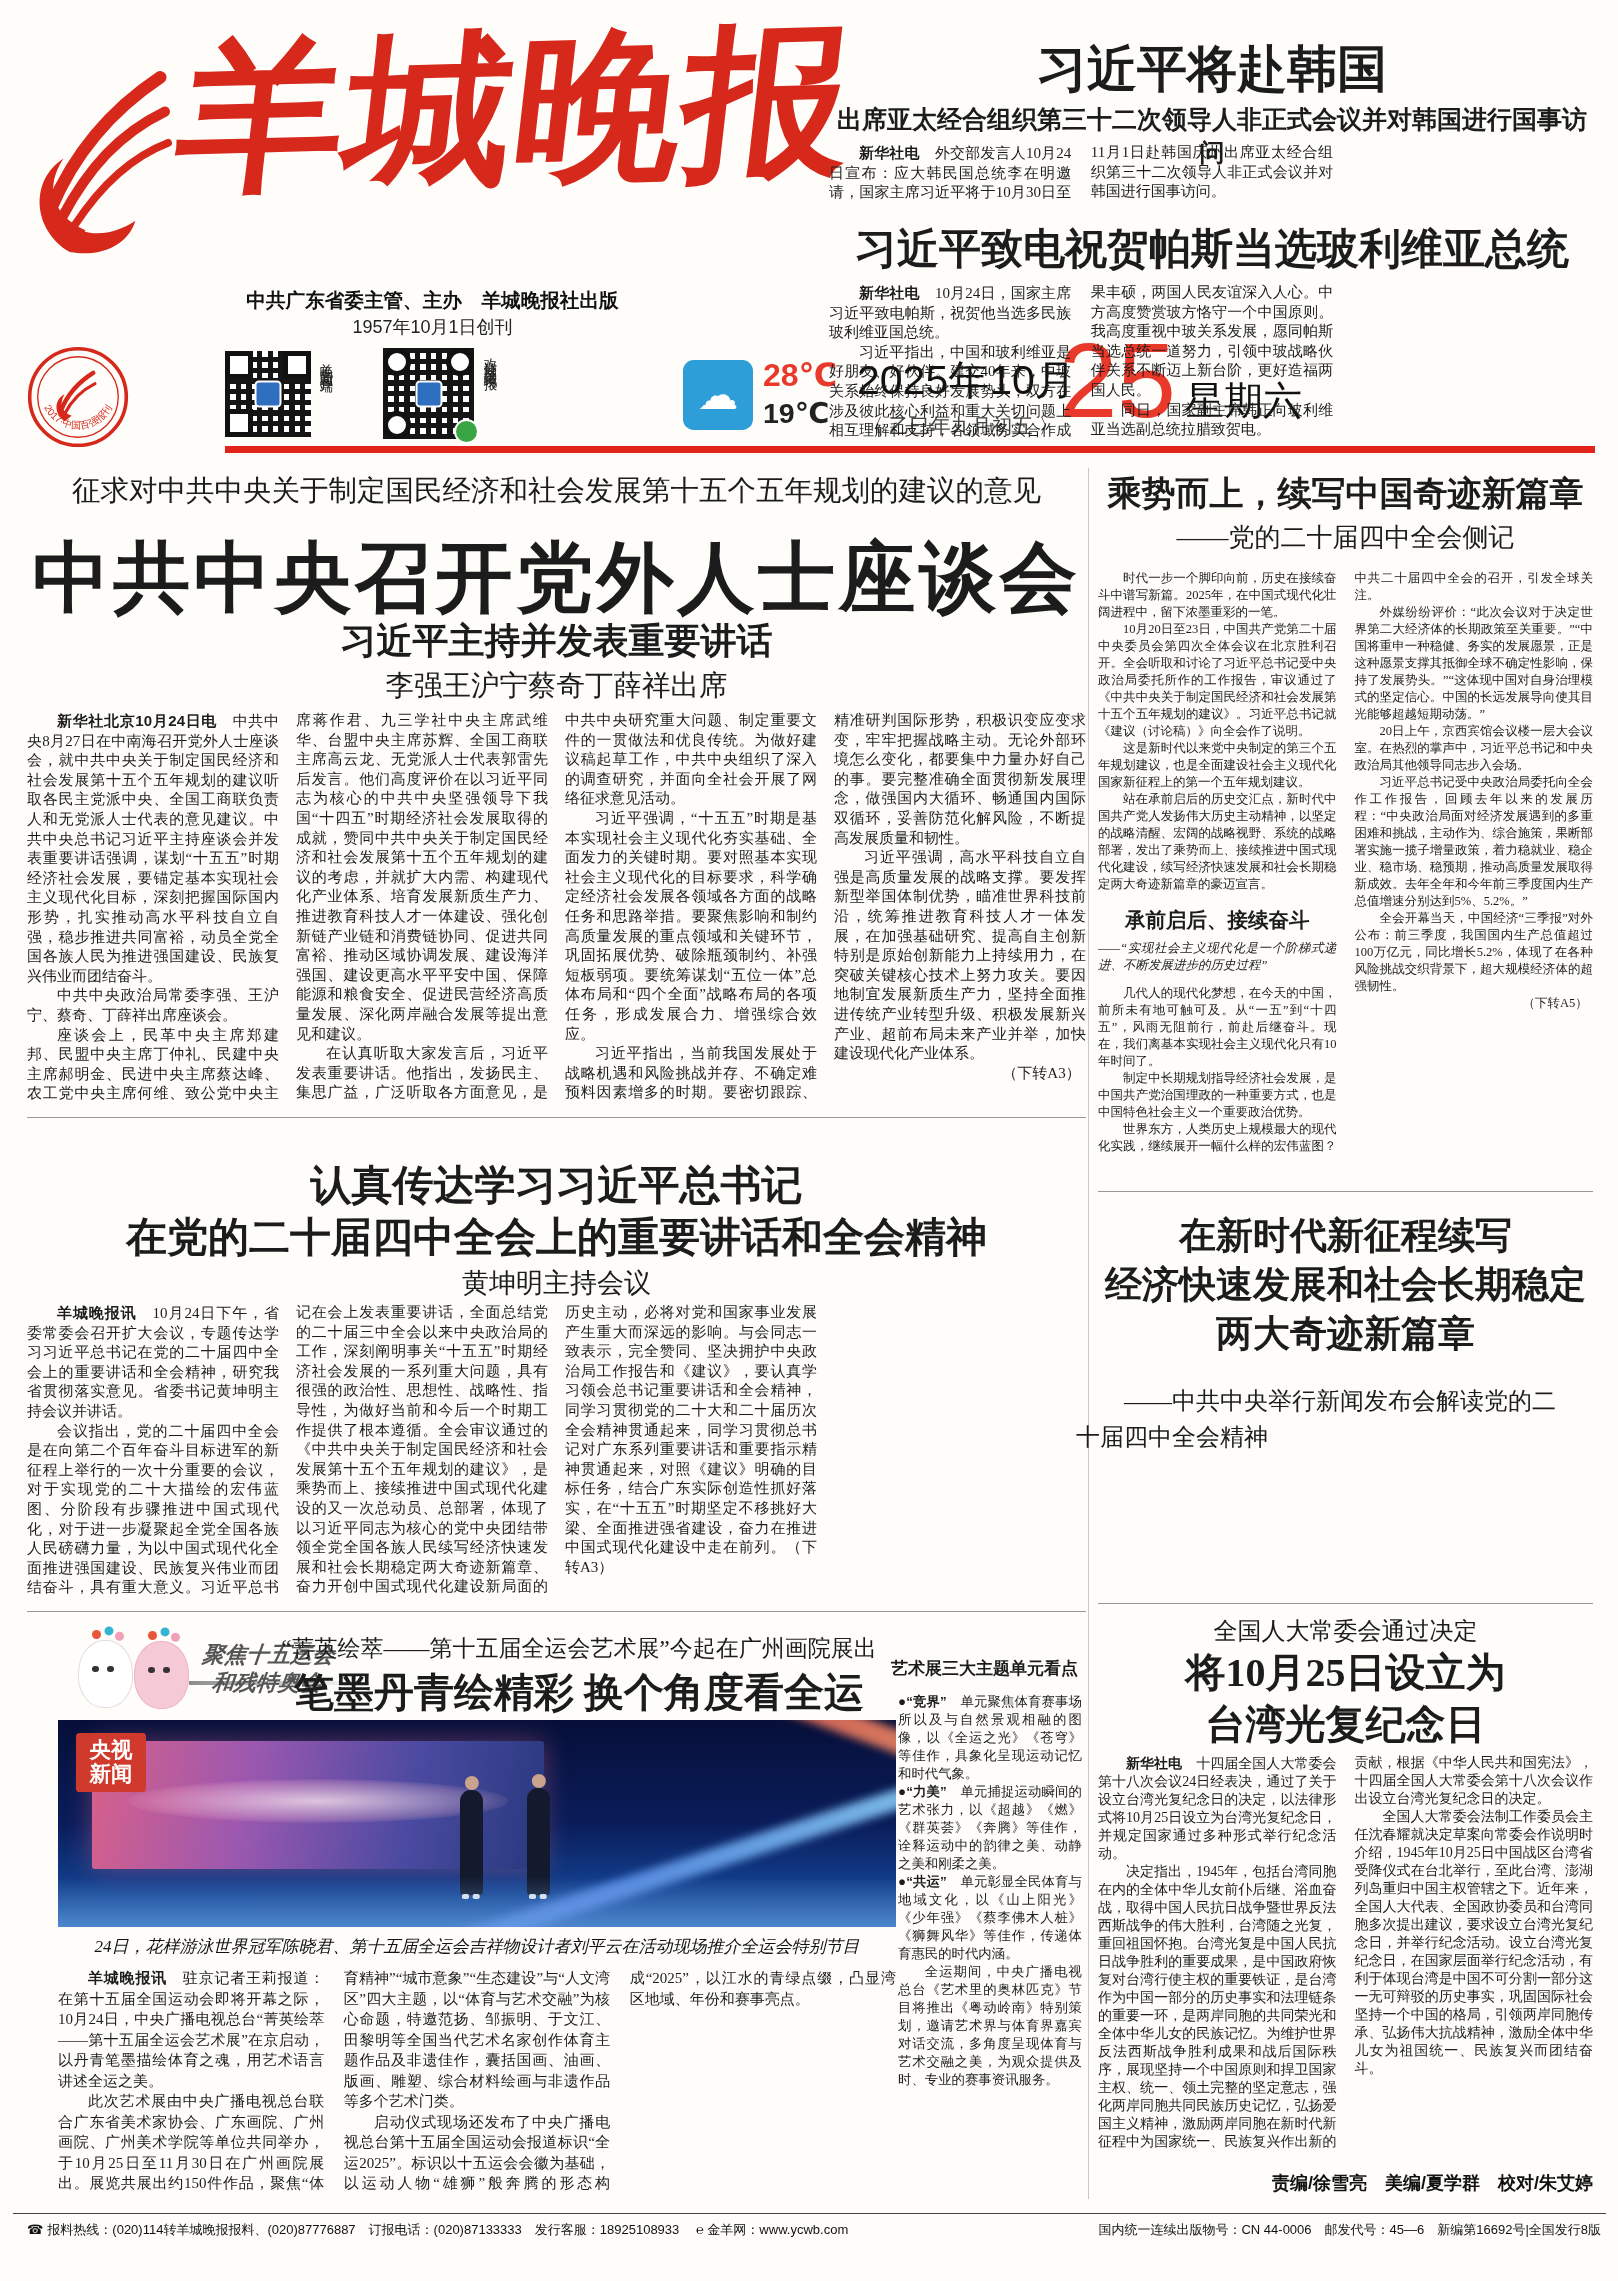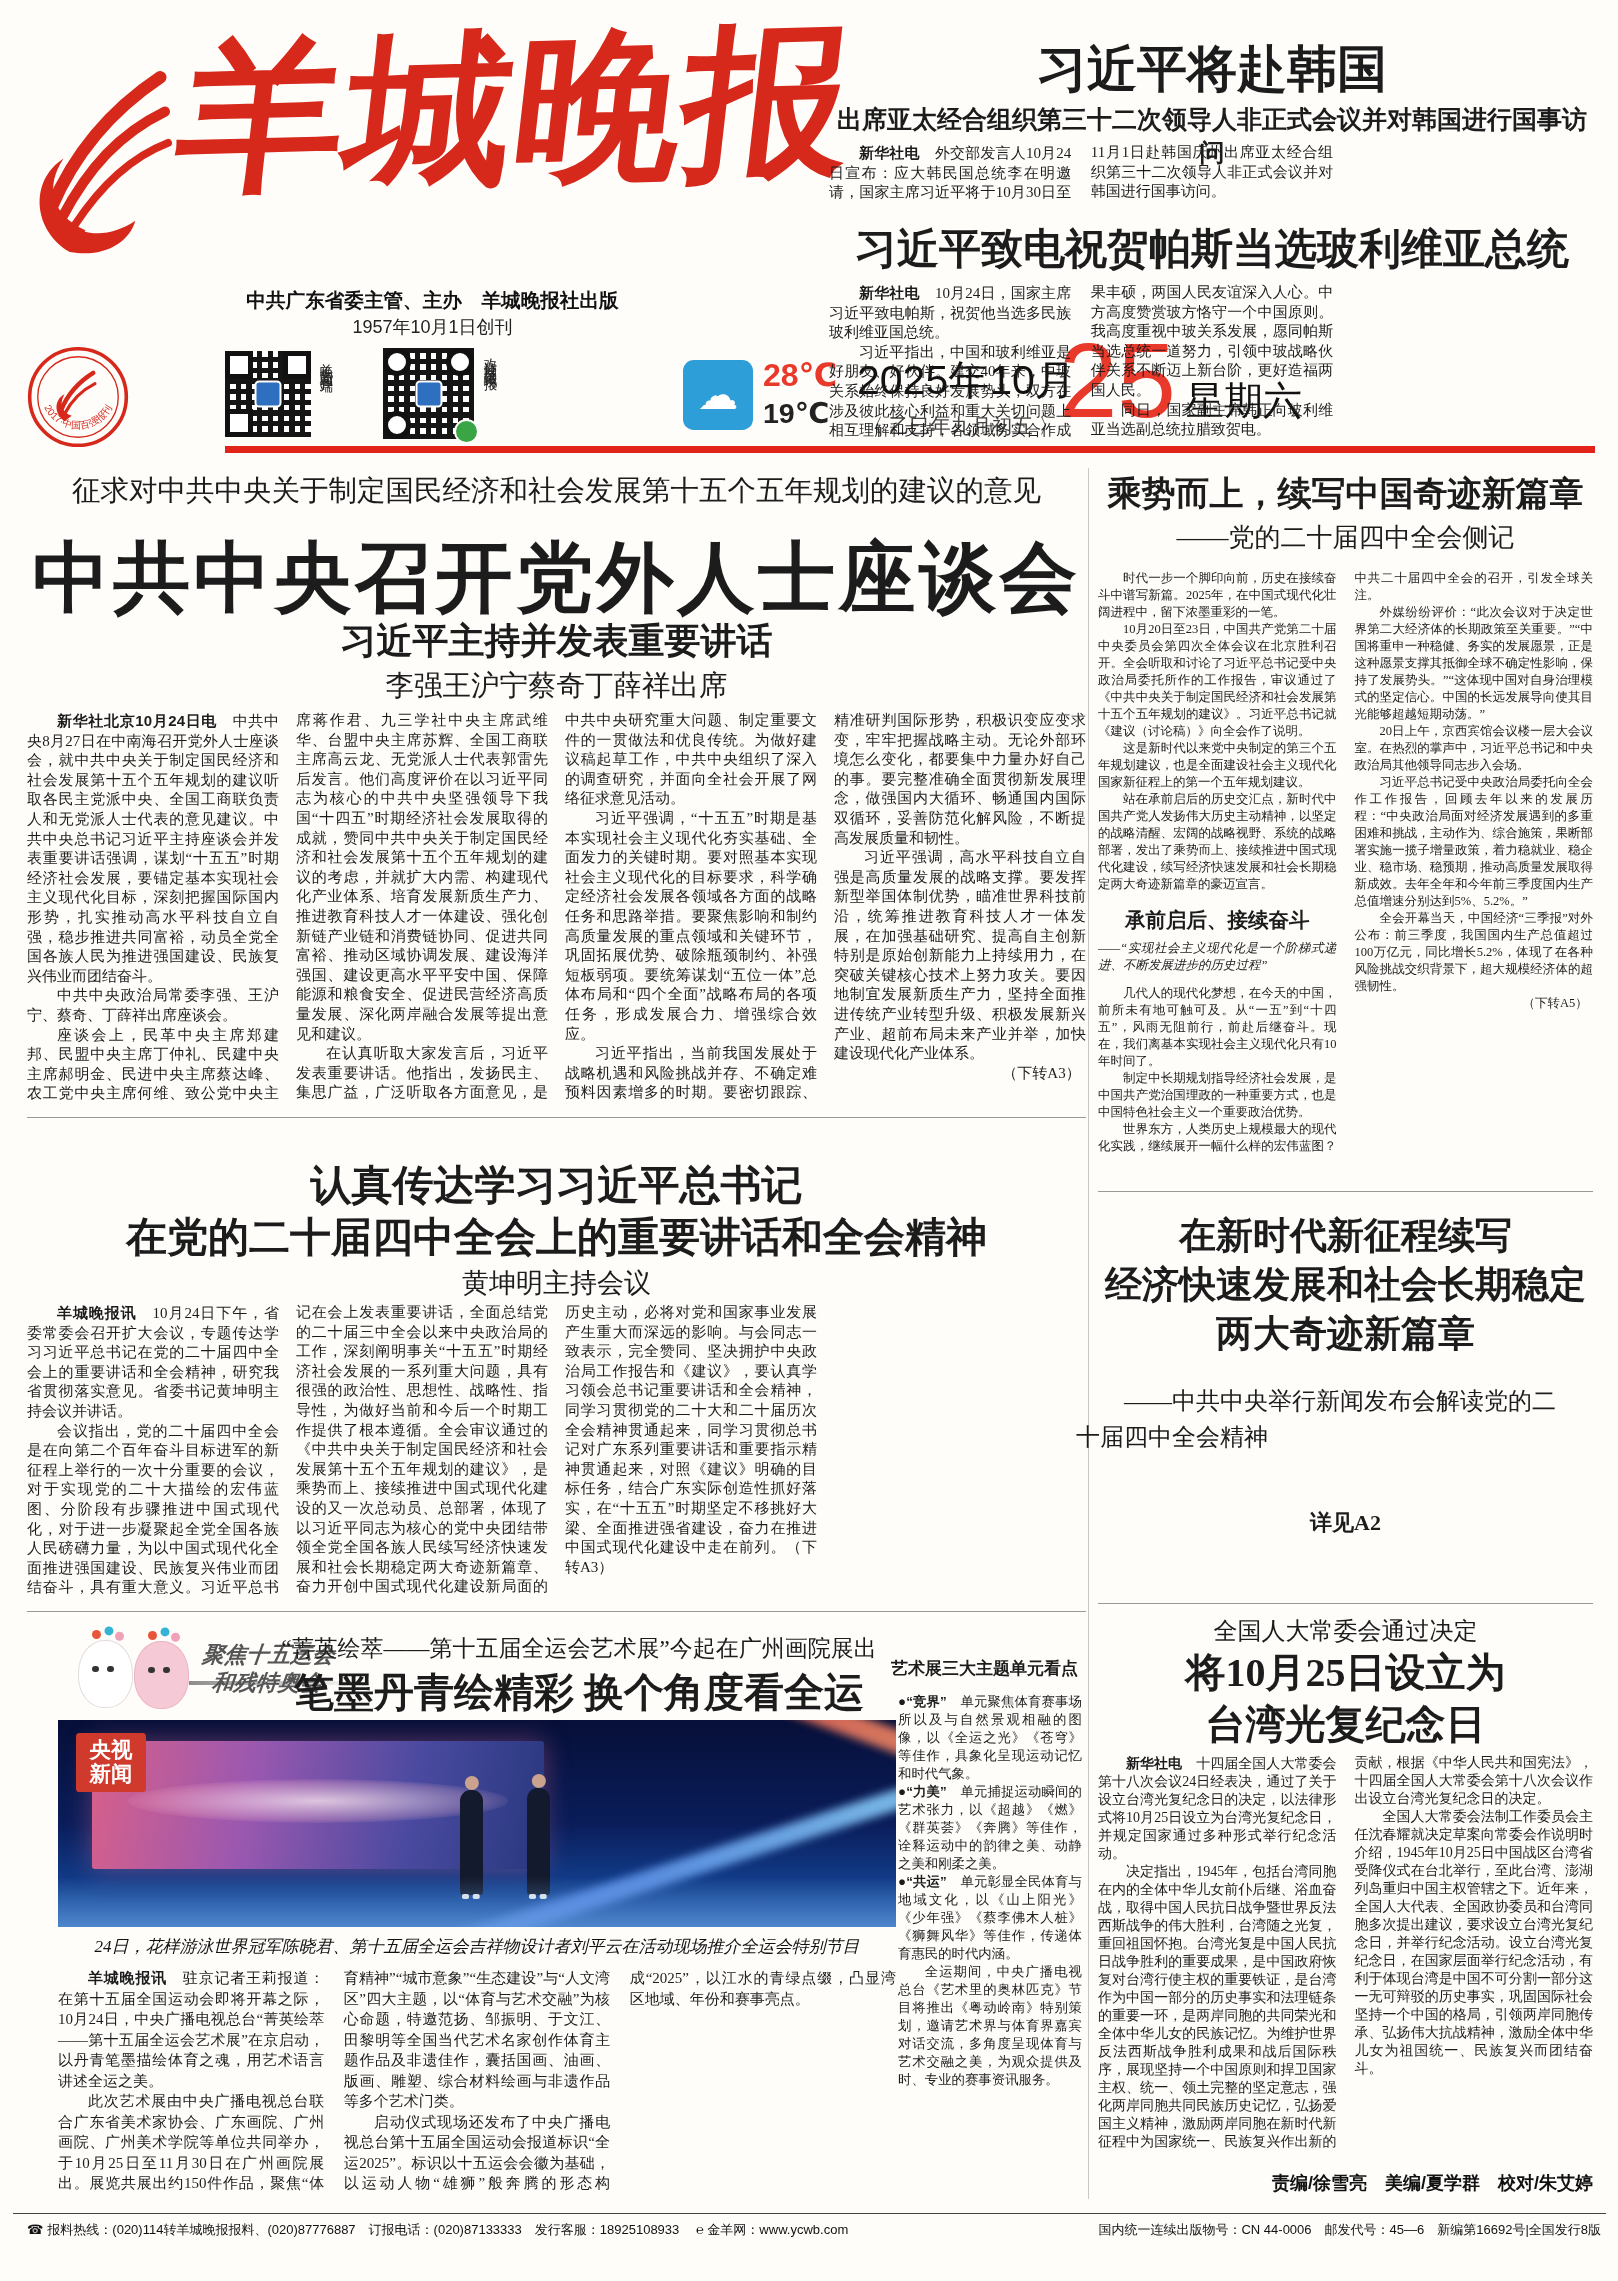--- a/index.html
+++ b/index.html
@@ -183,21 +183,20 @@
     </div>
 
   <div class="abs rule" style="left:1098px;top:1191px;width:495px;height:0.9px;"></div>
 
   <div class="abs ctr b" style="left:1098px;top:1212px;width:495px;font-size:37px;line-height:1.32;">
     <div>在新时代新征程续写</div>
     <div>经济快速发展和社会长期稳定</div>
     <div>两大奇迹新篇章</div>
   </div>
   <div class="abs" style="left:1076px;top:1383px;width:495px;font-size:24px;text-indent:2em;line-height:1.5;">——中共中央举行新闻发布会解读党的二十届四中全会精神</div>
-  <div class="abs ctr b" style="left:1098px;top:1508px;width:495px;font-size:22px;">详见A2</div>
 
   <div class="abs rule" style="left:1098px;top:1603px;width:495px;height:0.9px;"></div>
 
   <div class="abs ctr" style="left:1098px;top:1615px;width:495px;font-size:24px;">全国人大常委会通过决定</div>
   <div class="abs ctr b" style="left:1098px;top:1645px;width:495px;font-size:40px;">将10月25日设立为</div>
   <div class="abs ctr b" style="left:1098px;top:1697px;width:495px;font-size:40px;">台湾光复纪念日</div>
   <div class="abs body cols2 clip" style="left:1098px;top:1754px;width:495px;height:399px;font-size:14px;line-height:18px;">
       <p><b>新华社电　</b>十四届全国人大常委会第十八次会议24日经表决，通过了关于设立台湾光复纪念日的决定，以法律形式将10月25日设立为台湾光复纪念日，并规定国家通过多种形式举行纪念活动。</p>
       <p>决定指出，1945年，包括台湾同胞在内的全体中华儿女前仆后继、浴血奋战，取得中国人民抗日战争暨世界反法西斯战争的伟大胜利，台湾随之光复，重回祖国怀抱。台湾光复是中国人民抗日战争胜利的重要成果，是中国政府恢复对台湾行使主权的重要铁证，是台湾作为中国一部分的历史事实和法理链条的重要一环，是两岸同胞的共同荣光和全体中华儿女的民族记忆。为维护世界反法西斯战争胜利成果和战后国际秩序，展现坚持一个中国原则和捍卫国家主权、统一、领土完整的坚定意志，强化两岸同胞共同民族历史记忆，弘扬爱国主义精神，激励两岸同胞在新时代新征程中为国家统一、民族复兴作出新的贡献，根据《中华人民共和国宪法》，十四届全国人大常委会第十八次会议作出设立台湾光复纪念日的决定。</p>
       <p>全国人大常委会法制工作委员会主任沈春耀就决定草案向常委会作说明时介绍，1945年10月25日中国战区台湾省受降仪式在台北举行，至此台湾、澎湖列岛重归中国主权管辖之下。近年来，全国人大代表、全国政协委员和台湾同胞多次提出建议，要求设立台湾光复纪念日，并举行纪念活动。设立台湾光复纪念日，在国家层面举行纪念活动，有利于体现台湾是中国不可分割一部分这一无可辩驳的历史事实，巩固国际社会坚持一个中国的格局，引领两岸同胞传承、弘扬伟大抗战精神，激励全体中华儿女为祖国统一、民族复兴而团结奋斗。</p>

